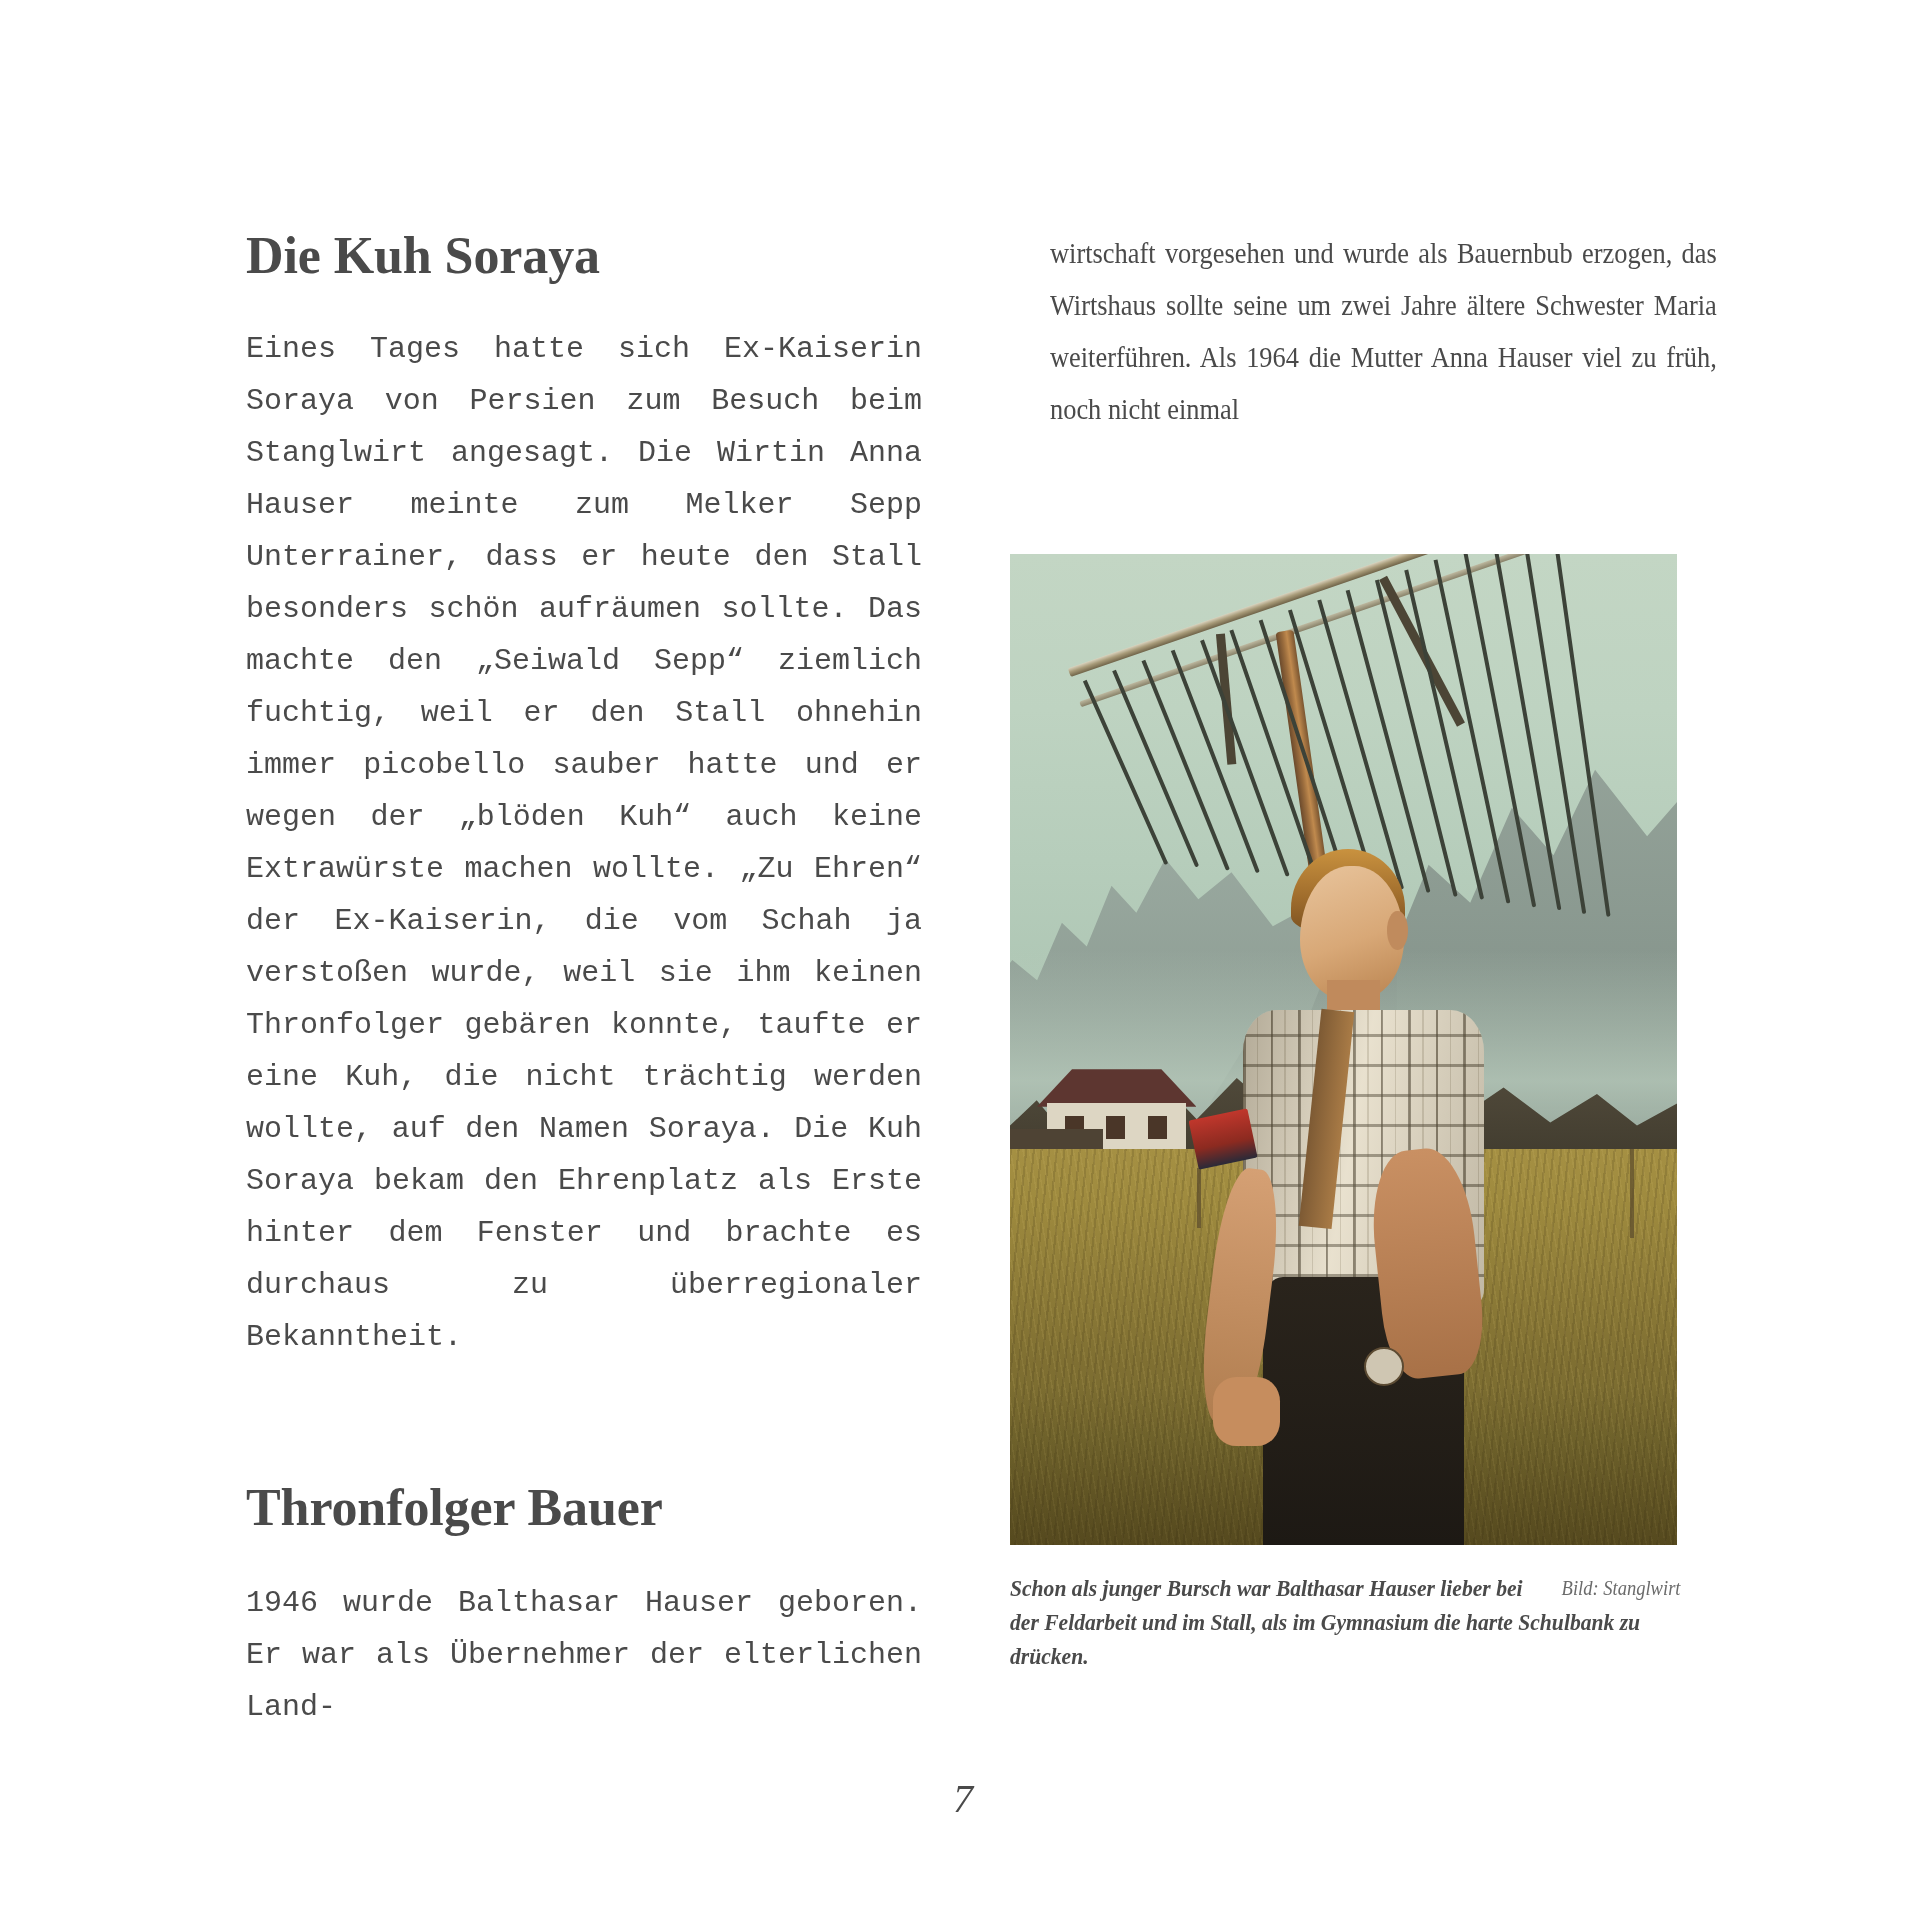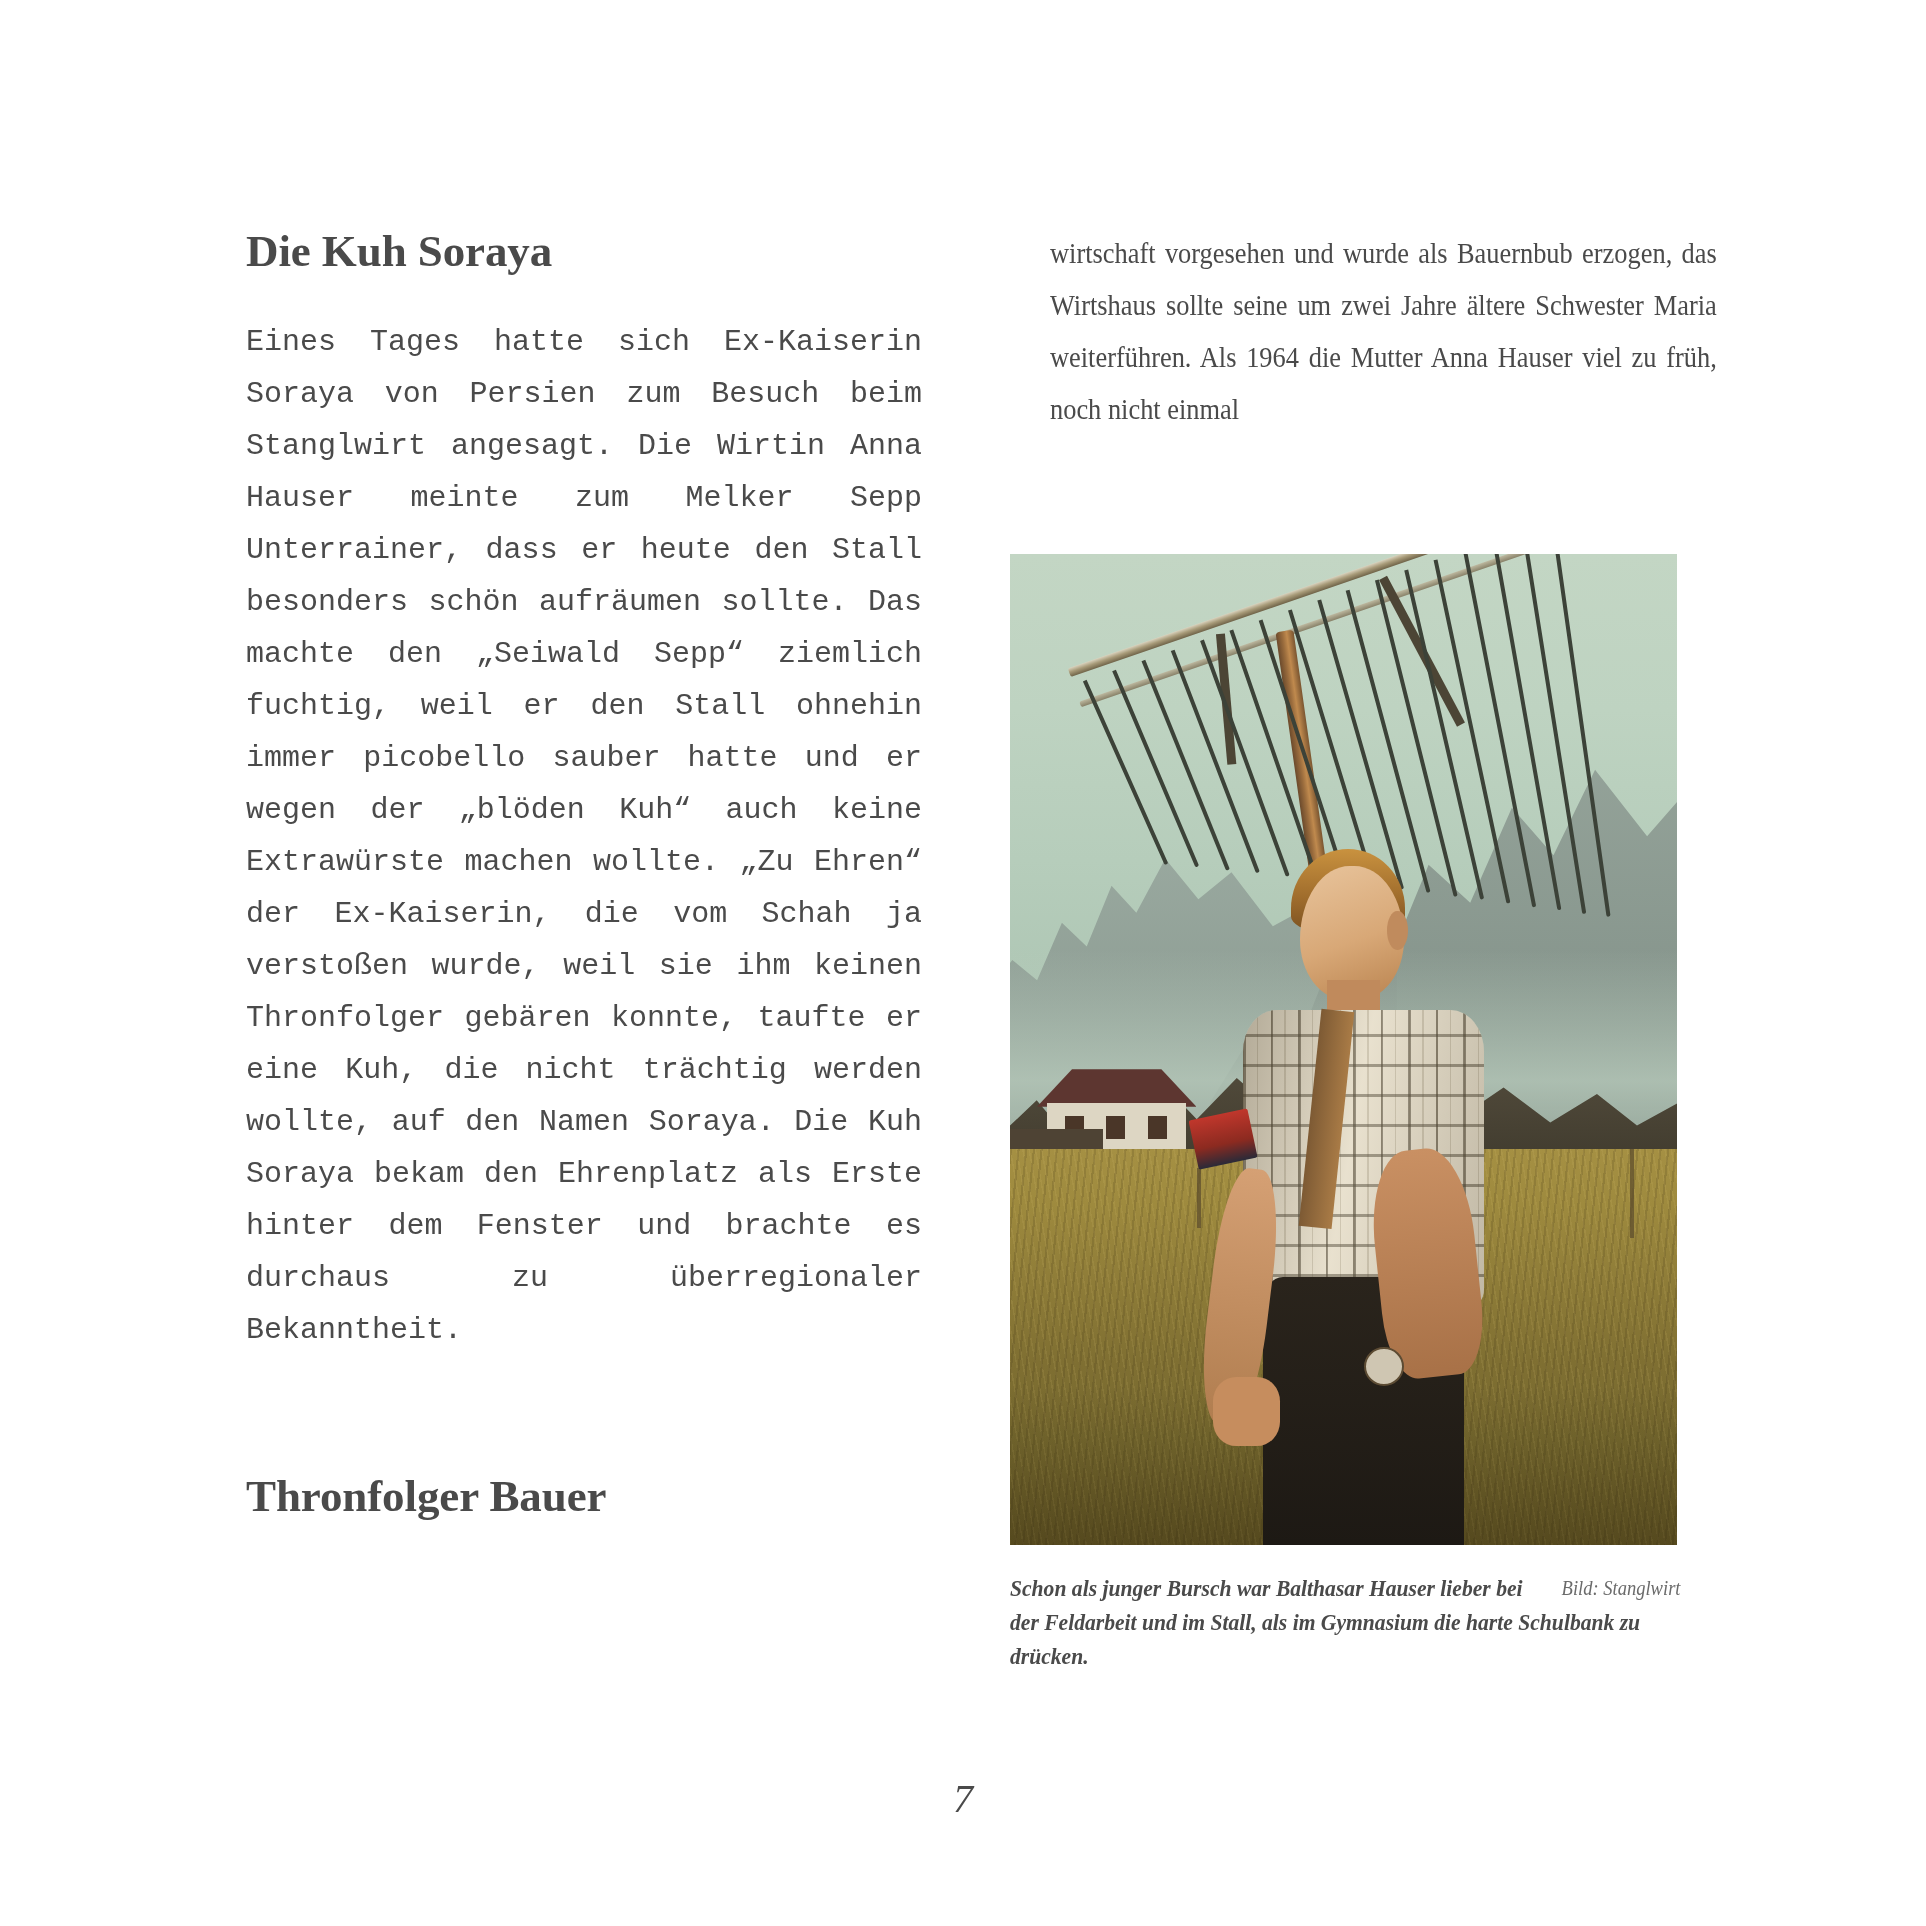--- a/index.html
+++ b/index.html
@@ -33,21 +33,21 @@
     position: absolute;
     left: 1010px;
     top: 227px;
     width: 667px;
     margin-left: 40px;
   }
 
   h2.section-heading {
     font-family: "Liberation Serif", "DejaVu Serif", serif;
     font-weight: bold;
-    font-size: 45px;
+    font-size: 52px;
     line-height: 1.1;
     letter-spacing: -0.1px;
     color: #4a4a4a;
     margin: 0;
     padding: 0;
   }
 
   .body-text {
     font-size: 30px;
     line-height: 52px;
@@ -351,20 +351,21 @@
 
 <div class="page">
 
   <div class="col-left">
     <h2 class="section-heading">Die Kuh Soraya</h2>
     <div class="gap-after-heading"></div>
     <p class="body-text wide">Eines Tages hatte sich Ex-Kaiserin Soraya von Persien zum Besuch beim Stanglwirt angesagt. Die Wirtin Anna Hauser meinte zum Melker Sepp Unterrainer, dass er heute den Stall besonders schön aufräumen sollte. Das machte den „Seiwald Sepp“ ziemlich fuchtig, weil er den Stall ohnehin immer picobello sauber hatte und er wegen der „blöden Kuh“ auch keine Extrawürste machen wollte. „Zu Ehren“ der Ex-Kaiserin, die vom Schah ja verstoßen wurde, weil sie ihm keinen Thronfolger gebären konnte, taufte er eine Kuh, die nicht trächtig werden wollte, auf den Namen Soraya. Die Kuh Soraya bekam den Ehrenplatz als Erste hinter dem Fenster und brachte es durchaus zu überregionaler Bekanntheit.</p>
     <div class="gap-before-heading-2"></div>
     <h2 class="section-heading">Thronfolger Bauer</h2>
     <div class="gap-after-heading-2"></div>
+    <p class="body-text wide">1946 wurde Balthasar Hauser geboren. Er war als Übernehmer der elterlichen Land-</p>
   </div>
 
   <div class="col-right">
     <p class="body-text narrow">wirtschaft vorgesehen und wurde als Bauernbub erzogen, das Wirtshaus sollte seine um zwei Jahre ältere Schwester Maria weiterführen. Als 1964 die Mutter Anna Hauser viel zu früh, noch nicht einmal</p>
   </div>
 
   <div class="photo-wrap">
     <div class="photo">
       <div class="sky"></div>
       <div class="mtn-far"></div>

